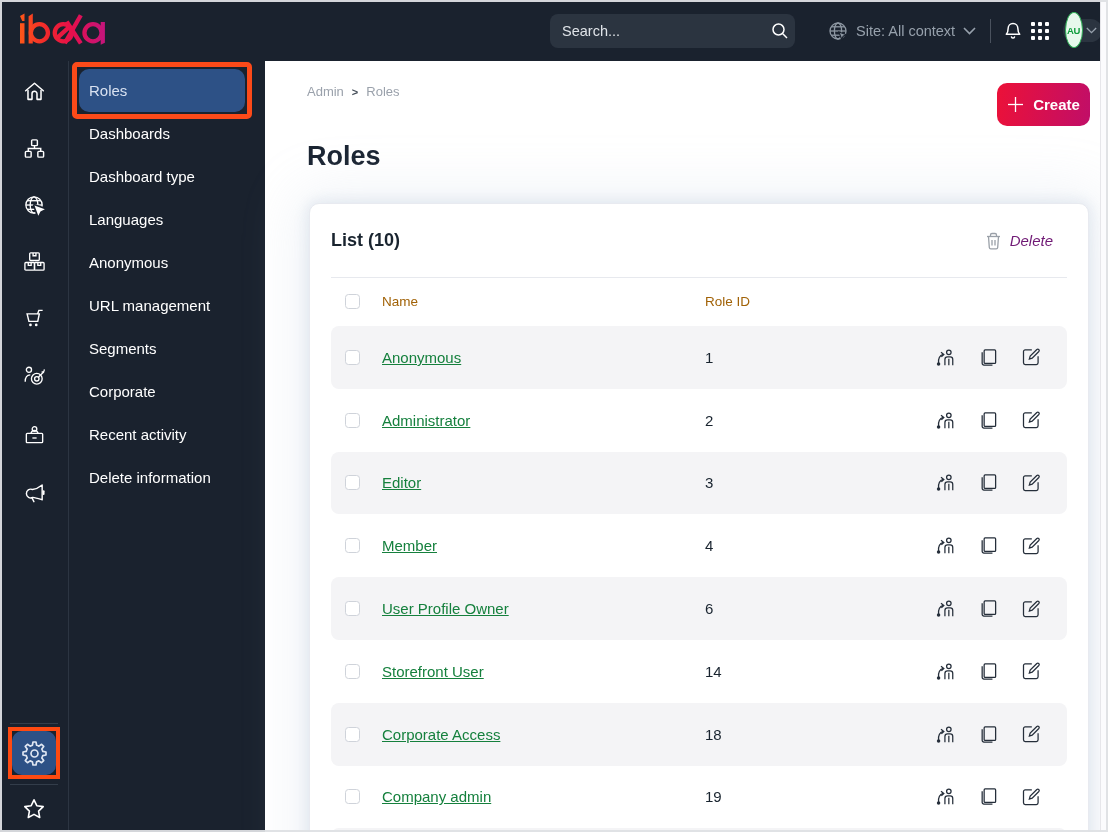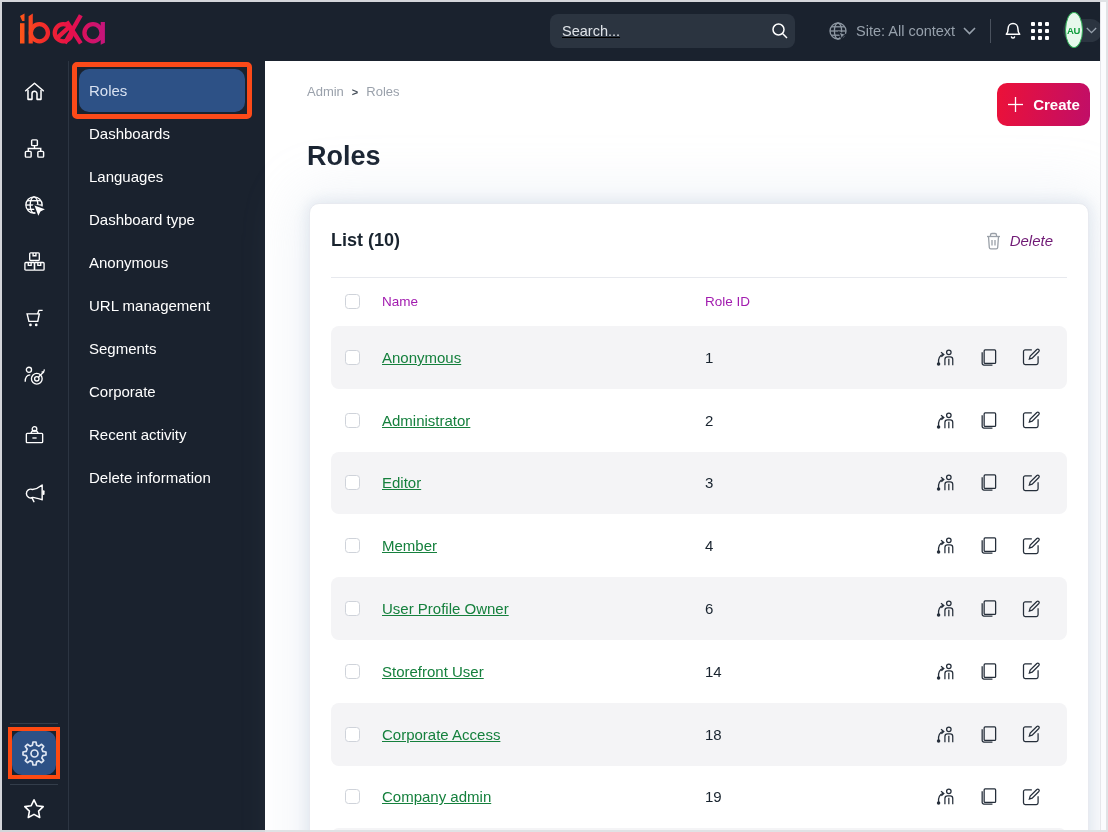--- a/index.html
+++ b/index.html
@@ -7,21 +7,21 @@
   body { font-family:"Liberation Sans", sans-serif; background:#fff; position:relative; -webkit-font-smoothing:antialiased; }
 
   
   .frame-overlay { position:absolute; inset:0; pointer-events:none; z-index:99;
     box-shadow: inset 0 0 0 2px rgba(222,224,228,.95); }
 
   
   .topbar { position:absolute; left:0; top:0; width:1100px; height:61px; background:#1a222e; }
   .logo { position:absolute; left:18px; top:10px; width:88px; height:38px; }
   .searchbox { position:absolute; left:550px; top:14px; width:245px; height:34px; background:#2b3440;
-    border-radius:8px; display:flex; align-items:center; padding:0 6px 0 12px;text-decoration:underline; }
+    border-radius:8px; display:flex; align-items:center; padding:0 6px 0 12px; }
   .searchbox input { flex:1; background:transparent; border:none; outline:none; color:#e8eaee;
     font-size:14.5px; font-family:"Liberation Sans",sans-serif; }
   .searchbox input::placeholder { color:#dfe3e8; opacity:1; }
   .site-switcher { position:absolute; left:828px; top:0; height:61px; display:flex; align-items:center; gap:8px; color:#97a1ac; font-size:14.5px; }
   .tb-divider { position:absolute; left:990px; top:19px; width:1px; height:24px; background:#4a525e; }
   .tb-icon { position:absolute; top:0; height:61px; display:flex; align-items:center; }
   .avatar-pill { position:absolute; left:1063px; top:18.5px; width:39px; height:23px; background:#2b3440;
     border-radius:12px; display:flex; align-items:center; }
   .avatar-circle { width:18px; height:36px; margin-left:1.5px; border-radius:50%; background:#e7f8ec;
     border:1.5px solid #31b058; color:#0f9c3c; font-size:9.5px; font-weight:700; letter-spacing:-0.3px;
@@ -59,21 +59,21 @@
   .card-divider { position:absolute; left:21px; right:21px; top:73px; height:1px; background:#e7e9ee; }
 
   .thead { position:absolute; left:21px; right:21px; top:82px; height:30px; display:flex; align-items:center; }
   .rows { position:absolute; left:21px; right:21px; top:122px; }
   .row { height:62.8px; display:flex; align-items:center; border-radius:8px; }
   .row.striped { background:#f4f4f6; }
   .checkbox { width:15px; height:15px; border:1px solid #cfd3da; border-radius:3.5px; background:#fff; margin-left:14px; flex:none; }
   .col-name { margin-left:22px; width:323px; font-size:15px; color:#19242f; }
   .col-name a { color:#15803d; }
   .col-id { width:230px; font-size:15px; color:#19242f; }
-  .thead .hlabel { font-size:13.5px; color:#a21caf; }
+  .thead .hlabel { font-size:13.5px; color:#a16207; }
   .row-actions { display:flex; gap:23px; margin-left:auto; margin-right:26px; }
   .icon-btn { width:20px; height:20px; display:flex; align-items:center; justify-content:center; }
 
   
   .scrollbar { position:absolute; right:0; top:0; width:8px; height:832px; background:#fbfbfd; border-left:1px solid #e6e6ea; z-index:50; }
 </style>
 </head>
 <body>
 
 <div class="topbar">
@@ -234,22 +234,22 @@
     <div class="rail-icon" style="top:736px">
       <svg width="24" height="24" viewBox="0 0 24 24" fill="none" stroke="#fff" stroke-width="1.6" stroke-linejoin="round">
         <path d="M12 2.8 L14.8 8.7 L21.2 9.6 L16.6 14.1 L17.7 20.5 L12 17.4 L6.3 20.5 L7.4 14.1 L2.8 9.6 L9.2 8.7 Z"></path>
       </svg>
     </div>
   </div>
 
 <div class="menubar" id="menubar" style="padding-top: 7.5px;">
     <div class="menu-item selected">Roles</div>
     <div class="menu-item">Dashboards</div>
+    <div class="menu-item">Dashboard type</div>
     <div class="menu-item">Languages</div>
-    <div class="menu-item">Dashboard type</div>
     <div class="menu-item">Anonymous</div>
     <div class="menu-item">URL management</div>
     <div class="menu-item">Segments</div>
     <div class="menu-item">Corporate</div>
     <div class="menu-item">Recent activity</div>
     <div class="menu-item">Delete information</div>
   </div>
 
 <div class="main">
   <div class="breadcrumb">

